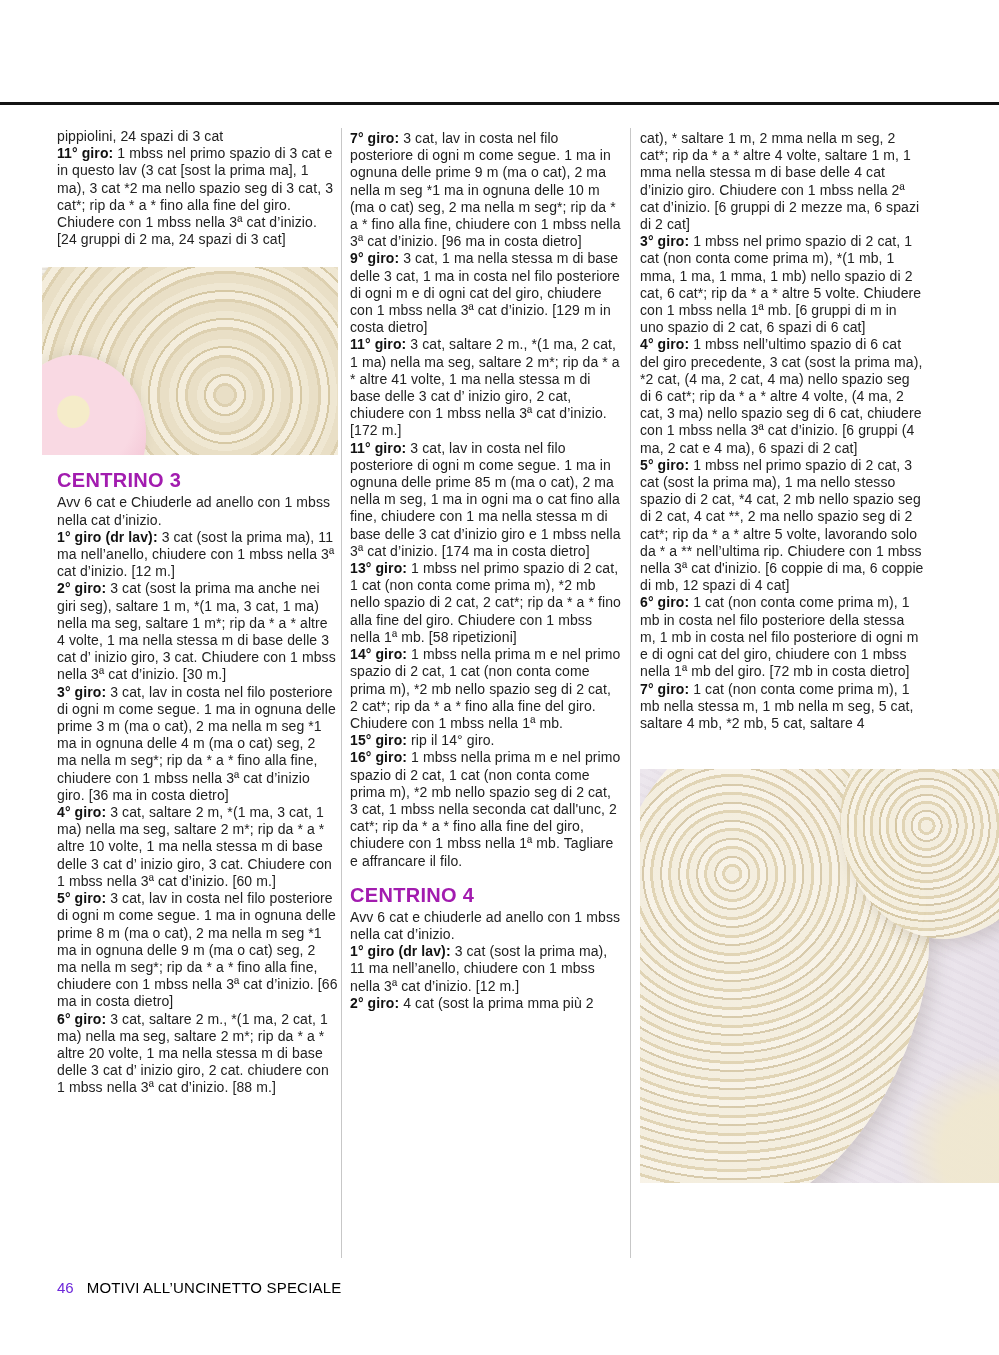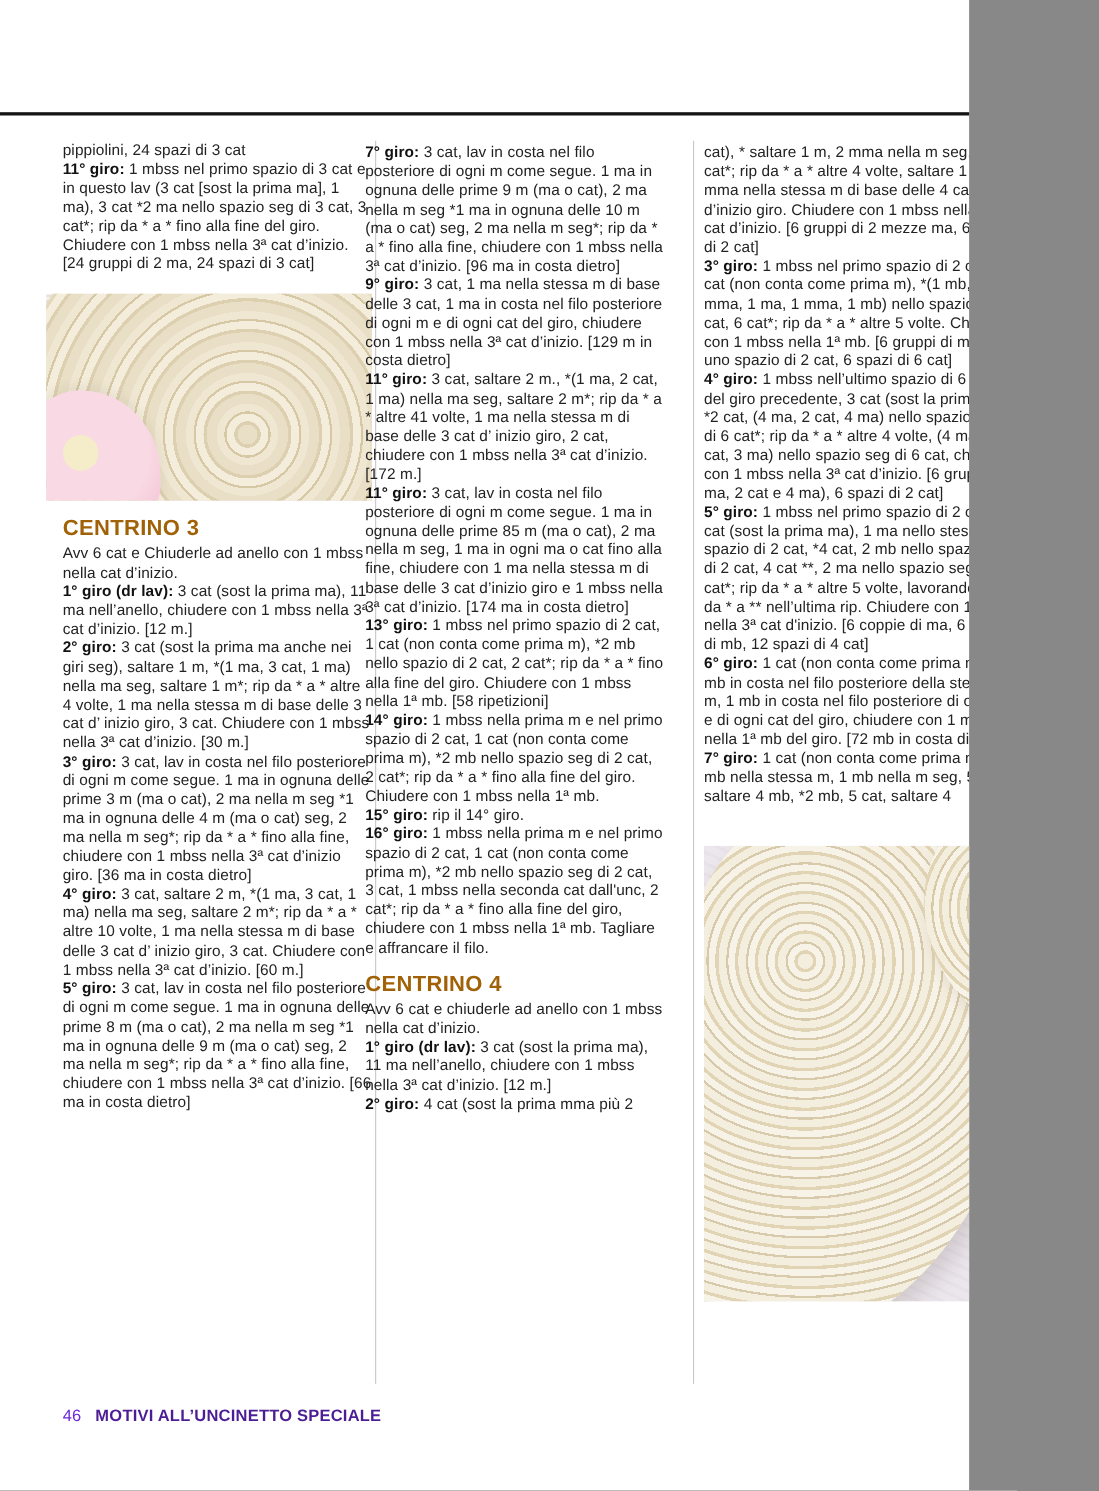--- a/index.html
+++ b/index.html
@@ -1,51 +1,51 @@
 <!DOCTYPE html>
 <html><head>
 <meta charset="utf-8">
 <style>
   html,body{margin:0;padding:0;background:#888;}
   #page{
     position:relative;
-    width:881px;height:1355px;
+    width:999px;height:1355px;
     background:#ffffff;
     font-family:"Liberation Sans","DejaVu Sans",sans-serif;
     color:#222;
     overflow:hidden;
   }
   #top-rule{
     position:absolute;left:0;top:102px;width:999px;height:3px;
     background:#141414;
   }
   .col-sep{
     position:absolute;top:128px;height:1130px;width:1px;
     background:#c7c7c7;
   }
   #sep-1{left:341px;}
   #sep-2{left:630px;}
   .column{position:absolute;top:128px;}
   #col-1{left:57px;width:281px;}
-  #col-2{left:332px;width:272px;top:130px;}
+  #col-2{left:350px;width:272px;top:130px;}
   #col-3{left:640px;width:284px;top:130px;}
   .column p{
     margin:0;
     font-size:14px;
     line-height:17.2px;
     letter-spacing:0.1px;
   }
   .column p strong{font-weight:700;color:#111;}
   .section-heading{
     margin:14px 0 3px 0;
     font-size:20px;
     line-height:22px;
     font-weight:700;
     letter-spacing:0.3px;
-    color:#a16207;
+    color:#a21caf;
   }
   
   .photo{position:relative;overflow:hidden;}
   .photo-doily{
     width:296px;height:188px;
     margin:19px 0 0 -15px;
     background:
       repeating-linear-gradient(0deg, rgba(146,136,128,.14) 0 2px, rgba(0,0,0,0) 2px 5px),
       linear-gradient(125deg,#f8f5ef 0%,#f1ece2 55%,#ebe4d5 100%);
   }
@@ -98,21 +98,21 @@
       rgba(248,243,231,.97) 9px 14px, rgba(211,196,159,.85) 14px 16px);
     box-shadow:4px 8px 16px rgba(110,95,85,.2);
   }
   
   #footer{
     position:absolute;left:57px;top:1280px;
     font-size:15px;line-height:16px;
     white-space:nowrap;
   }
   #footer .page-num{font-weight:400;color:#6d28d9;}
-  #footer .mag-title{font-weight:700;color:#4c1d95;margin-left:13px;letter-spacing:0.2px;}
+  #footer .mag-title{font-weight:400;color:#000000;margin-left:13px;letter-spacing:0.2px;}
 </style>
 </head>
 <body>
 
 <div id="page">
   <div id="top-rule"></div>
 
   <div id="sep-1" class="col-sep"></div>
   <div id="sep-2" class="col-sep"></div>
 
@@ -120,20 +120,21 @@
       <p>pippiolini, 24 spazi di 3 cat</p>
       <p><strong>11° giro:</strong> 1 mbss nel primo spazio di 3 cat e in questo lav (3 cat [sost la prima ma], 1 ma), 3 cat *2 ma nello spazio seg di 3 cat, 3 cat*; rip da * a * fino alla fine del giro. Chiudere con 1 mbss nella 3ª cat d’inizio. [24 gruppi di 2 ma, 24 spazi di 3 cat]</p>
       <div class="photo photo-doily"></div>
       <h2 class="section-heading">CENTRINO 3</h2>
       <p>Avv 6 cat e Chiuderle ad anello con 1 mbss nella cat d’inizio.</p>
       <p><strong>1° giro (dr lav):</strong> 3 cat (sost la prima ma), 11 ma nell’anello, chiudere con 1 mbss nella 3ª cat d’inizio. [12 m.]</p>
       <p><strong>2° giro:</strong> 3 cat (sost la prima ma anche nei giri seg), saltare 1 m, *(1 ma, 3 cat, 1 ma) nella ma seg, saltare 1 m*; rip da * a * altre 4 volte, 1 ma nella stessa m di base delle 3 cat d’ inizio giro, 3 cat. Chiudere con 1 mbss nella 3ª cat d’inizio. [30 m.]</p>
       <p><strong>3° giro:</strong> 3 cat, lav in costa nel filo posteriore di ogni m come segue. 1 ma in ognuna delle prime 3 m (ma o cat), 2 ma nella m seg *1 ma in ognuna delle 4 m (ma o cat) seg, 2 ma nella m seg*; rip da * a * fino alla fine, chiudere con 1 mbss nella 3ª cat d’inizio giro. [36 ma in costa dietro]</p>
       <p><strong>4° giro:</strong> 3 cat, saltare 2 m, *(1 ma, 3 cat, 1 ma) nella ma seg, saltare 2 m*; rip da * a * altre 10 volte, 1 ma nella stessa m di base delle 3 cat d’ inizio giro, 3 cat. Chiudere con 1 mbss nella 3ª cat d’inizio. [60 m.]</p>
       <p><strong>5° giro:</strong> 3 cat, lav in costa nel filo posteriore di ogni m come segue. 1 ma in ognuna delle prime 8 m (ma o cat), 2 ma nella m seg *1 ma in ognuna delle 9 m (ma o cat) seg, 2 ma nella m seg*; rip da * a * fino alla fine, chiudere con 1 mbss nella 3ª cat d’inizio. [66 ma in costa dietro]</p>
+      <p><strong>6° giro:</strong> 3 cat, saltare 2 m., *(1 ma, 2 cat, 1 ma) nella ma seg, saltare 2 m*; rip da * a * altre 20 volte, 1 ma nella stessa m di base delle 3 cat d’ inizio giro, 2 cat. chiudere con 1 mbss nella 3ª cat d’inizio. [88 m.]</p>
     </div>
   <div id="col-2" class="column">
       <p><strong>7° giro:</strong> 3 cat, lav in costa nel filo posteriore di ogni m come segue. 1 ma in ognuna delle prime 9 m (ma o cat), 2 ma nella m seg *1 ma in ognuna delle 10 m (ma o cat) seg, 2 ma nella m seg*; rip da * a * fino alla fine, chiudere con 1 mbss nella 3ª cat d’inizio. [96 ma in costa dietro]</p>
       <p><strong>9° giro:</strong> 3 cat, 1 ma nella stessa m di base delle 3 cat, 1 ma in costa nel filo posteriore di ogni m e di ogni cat del giro, chiudere con 1 mbss nella 3ª cat d’inizio. [129 m in costa dietro]</p>
       <p><strong>11° giro:</strong> 3 cat, saltare 2 m., *(1 ma, 2 cat, 1 ma) nella ma seg, saltare 2 m*; rip da * a * altre 41 volte, 1 ma nella stessa m di base delle 3 cat d’ inizio giro, 2 cat, chiudere con 1 mbss nella 3ª cat d’inizio. [172 m.]</p>
       <p><strong>11° giro:</strong> 3 cat, lav in costa nel filo posteriore di ogni m come segue. 1 ma in ognuna delle prime 85 m (ma o cat), 2 ma nella m seg, 1 ma in ogni ma o cat fino alla fine, chiudere con 1 ma nella stessa m di base delle 3 cat d’inizio giro e 1 mbss nella 3ª cat d’inizio. [174 ma in costa dietro]</p>
       <p><strong>13° giro:</strong> 1 mbss nel primo spazio di 2 cat, 1 cat (non conta come prima m), *2 mb nello spazio di 2 cat, 2 cat*; rip da * a * fino alla fine del giro. Chiudere con 1 mbss nella 1ª mb. [58 ripetizioni]</p>
       <p><strong>14° giro:</strong> 1 mbss nella prima m e nel primo spazio di 2 cat, 1 cat (non conta come prima m), *2 mb nello spazio seg di 2 cat, 2 cat*; rip da * a * fino alla fine del giro. Chiudere con 1 mbss nella 1ª mb.</p>
       <p><strong>15° giro:</strong> rip il 14° giro.</p>
       <p><strong>16° giro:</strong> 1 mbss nella prima m e nel primo spazio di 2 cat, 1 cat (non conta come prima m), *2 mb nello spazio seg di 2 cat, 3 cat, 1 mbss nella seconda cat dall'unc, 2 cat*; rip da * a * fino alla fine del giro, chiudere con 1 mbss nella 1ª mb. Tagliare e affrancare il filo.</p>

